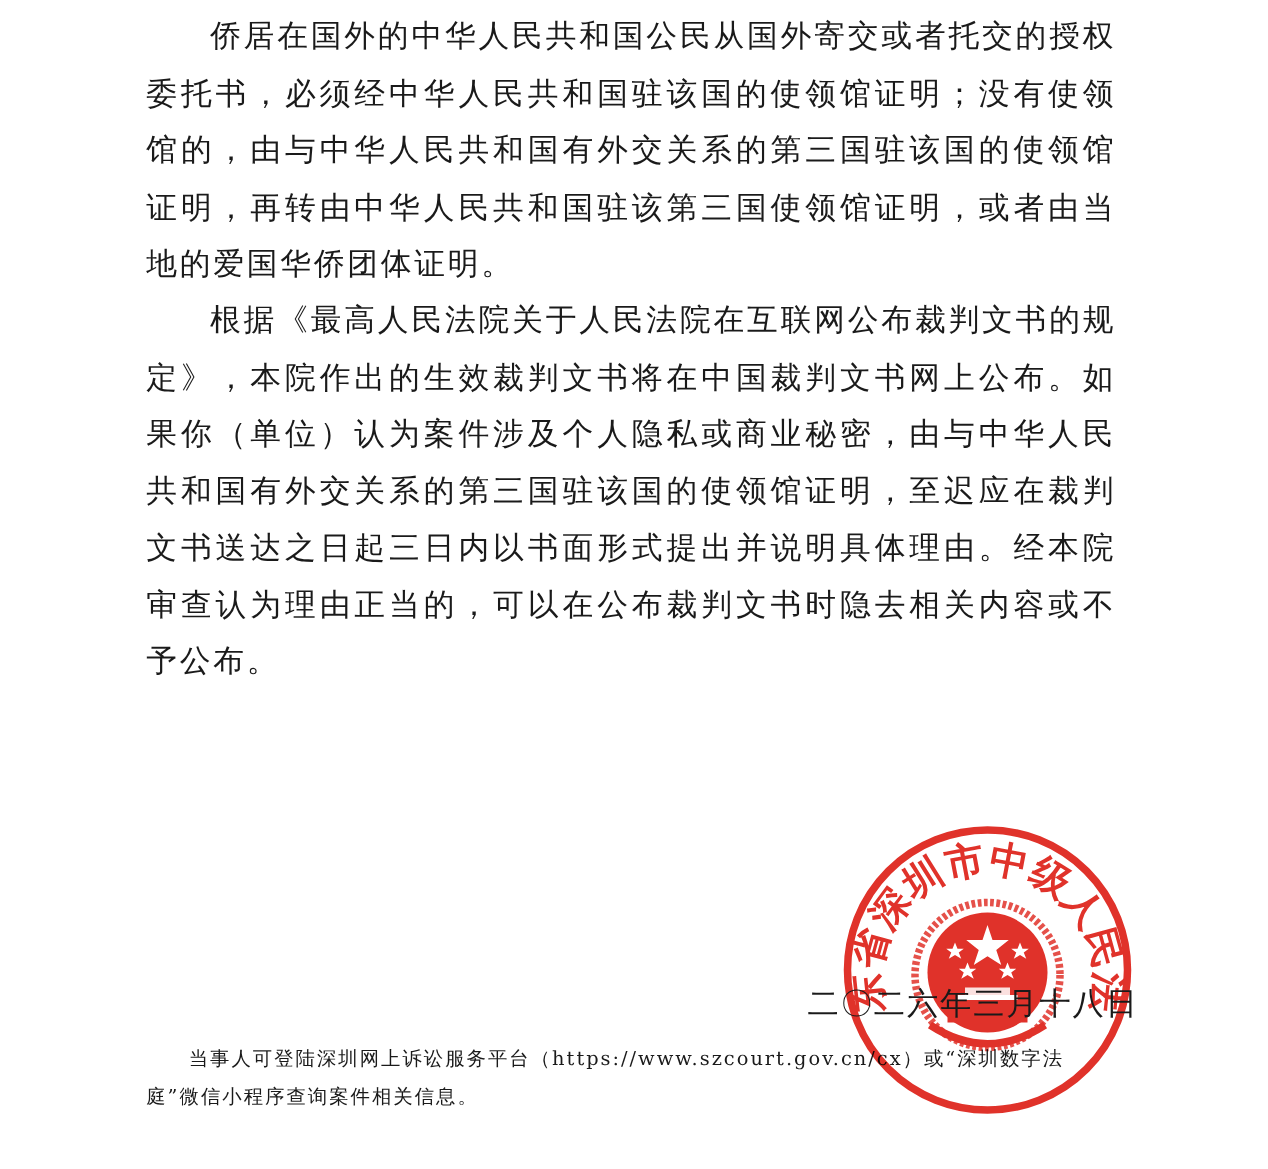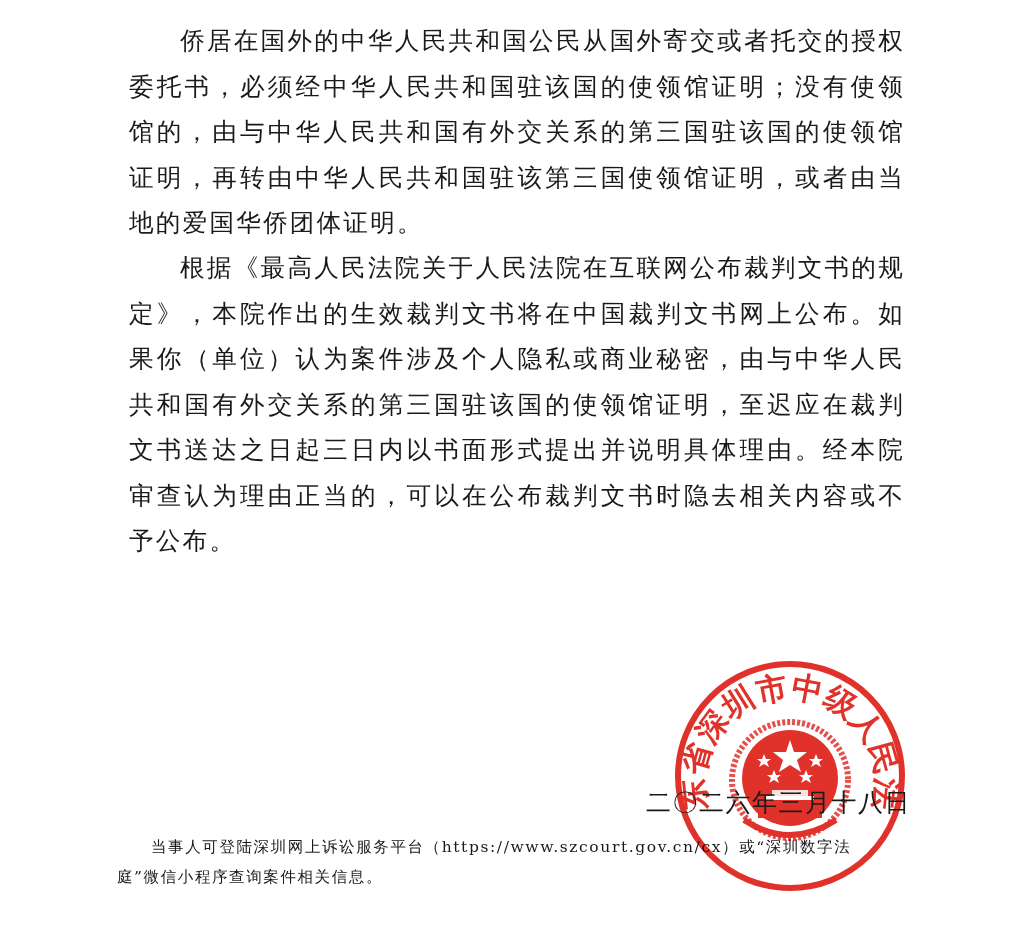--- a/index.html
+++ b/index.html
@@ -1,21 +1,21 @@
 <!DOCTYPE html>
 <html><head>
 <meta charset="utf-8">
 <style>
   html, body { margin: 0; padding: 0; background: #ffffff; }
   body { width: 1014px; height: 935px; position: relative; overflow: hidden;
          font-family: "DejaVu Serif", "Liberation Serif", serif; color: #1a1a1a; }
   .page { position: absolute; left: 0; top: 0; width: 1014px; height: 935px; }
   .para { position: absolute; left: 117px; width: 776px; font-size: 24.6px;
           line-height: 45.5px; letter-spacing: 2.2px; text-align: justify;
-          text-indent: 51px; margin: 12px; }
+          text-indent: 51px; margin: 0; }
   .para1 { top: 6px; }
   .para2 { top: 233px; }
   .date { position: absolute; left: 632px; top: 786px; font-size: 25px;
           letter-spacing: 1.5px; white-space: nowrap; z-index: 3; margin-left: 14px; }
   .note { position: absolute; left: 117px; top: 832px; width: 776px;
           font-size: 15.5px; line-height: 30px; letter-spacing: 1.6px;
           text-indent: 34px; margin: 0; z-index: 1; }
   .seal { position: absolute; left: 674px; top: 660px; width: 232px; height: 232px;
           z-index: 2; pointer-events: none; mix-blend-mode: multiply; }
 </style>

